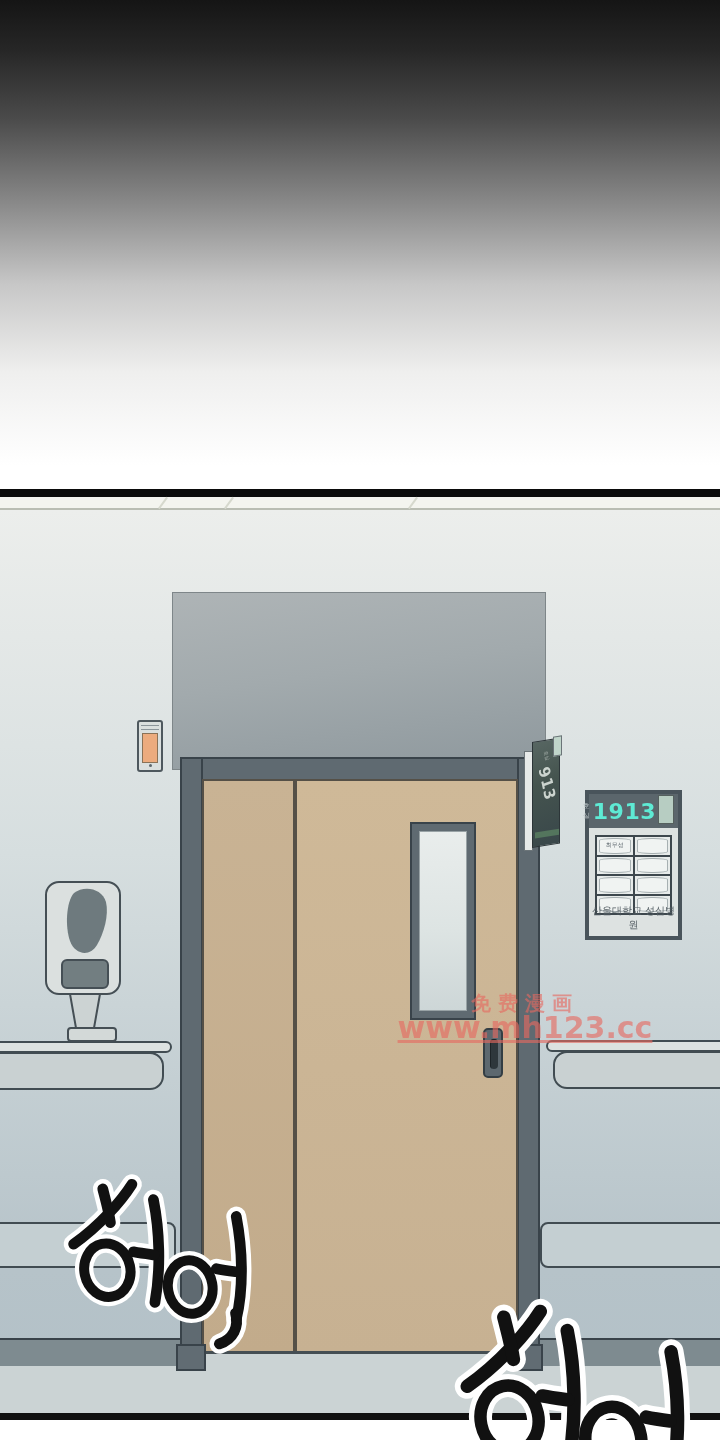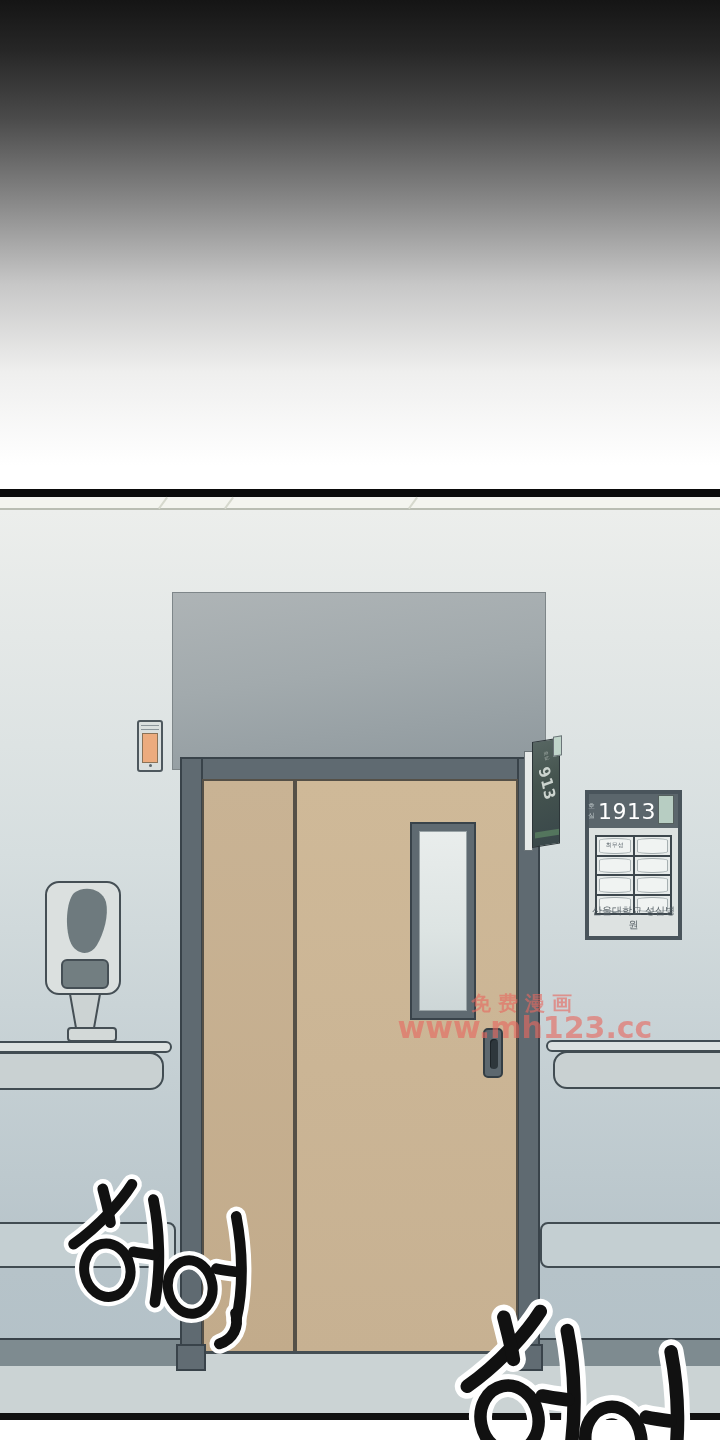--- a/index.html
+++ b/index.html
@@ -51,21 +51,21 @@
     border:1px solid #2c3538;transform:skewY(-9deg);transform-origin:left top;}
   .side-label{left:1px;top:12px;width:26px;text-align:center;font-size:5px;color:#9fa9a4;transform:rotate(78deg);}
   .side-number{left:-3px;top:34px;width:34px;text-align:center;font-size:15px;font-weight:bold;color:#ccd4cf;transform:rotate(78deg);letter-spacing:1px;}
   .side-stripe{left:2px;bottom:8px;width:24px;height:6px;background:var(--stripe-green);opacity:.85;}
   .side-tab{right:-3px;top:-3px;width:9px;height:20px;background:#c0d5ca;border:1px solid #6b7478;}
 
   
   .wall-sign{left:585px;top:790px;width:97px;height:150px;background:#dde2e1;border:4px solid #49545b;}
   .ws-header{left:0;top:0;width:89px;height:34px;background:var(--sign-header);display:flex;align-items:center;justify-content:flex-end;padding-right:22px;gap:3px;}
   .ws-label{font-size:7px;color:#b8c0c3;}
-  .ws-number{font-size:22px;color:#ffffff;letter-spacing:.5px;}
+  .ws-number{font-size:22px;color:#5eead4;letter-spacing:.5px;font-weight:bold;}
   .ws-tab{right:4px;top:1px;width:16px;height:29px;background:var(--sign-tab);border:1px solid #55605e;}
   .ws-grid{left:6px;top:41px;width:77px;height:80px;background:#3d474d;border:2px solid #3d474d;
     display:grid;grid-template-columns:1fr 1fr;grid-template-rows:repeat(4,1fr);gap:2px;}
   .ws-cell{position:relative;background:#e7ebea;}
   .ws-card{position:absolute;inset:1px 2px;background:#f0f3f2;border:1px solid #a7b0b2;border-radius:45%/16%;
     display:flex;align-items:center;justify-content:center;font-size:6px;color:#59636a;overflow:hidden;}
   .ws-footer{left:0;right:0;bottom:4px;text-align:center;font-size:10px;color:#525c62;}
 
   
   .wall-switch{left:137px;top:720px;width:26px;height:52px;background:#dadfde;border:2px solid #4e585e;border-radius:3px;}
@@ -85,21 +85,21 @@
   
   .baseboard{top:1338px;height:30px;background:var(--baseboard);border-top:2px solid #39434a;border-bottom:1px solid #39434a;}
   .base-l{left:0;width:182px;}
   .base-r{left:536px;width:184px;}
   .floor{left:0;top:1366px;width:720px;height:48px;background:var(--floor);}
   .bottom-line{left:0;top:1413px;width:720px;height:7px;background:#101010;}
 
   
   .watermark{left:375px;top:993px;width:300px;text-align:center;color:var(--watermark);opacity:.62;line-height:1.0;z-index:30;}
   .wm1{font-size:20px;font-weight:bold;letter-spacing:7px;}
-  .wm2{font-size:30px;font-weight:bold;letter-spacing:0px;}
+  .wm2{font-size:30px;font-weight:bold;letter-spacing:0px;text-decoration:underline;}
 
   
   .sfx{z-index:40;}
   .sfx svg{display:block;width:100%;height:100%;overflow:visible;}
   .sfx-left{left:58px;top:1172px;width:200px;height:178px;}
   .sfx-right{left:448px;top:1296px;width:250px;height:223px;}
   .sr{position:absolute;width:1px;height:1px;overflow:hidden;clip-path:inset(50%);}
 </style>
 </head>
 <body>

